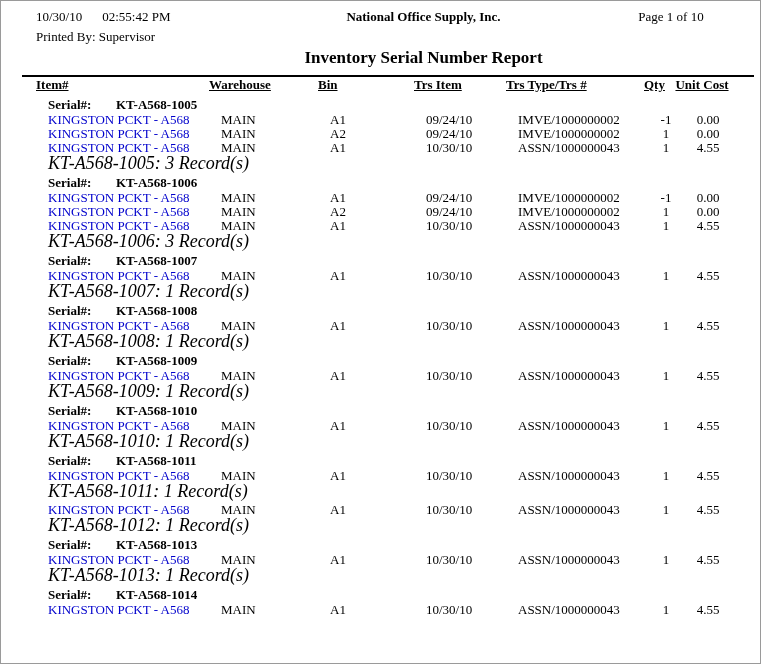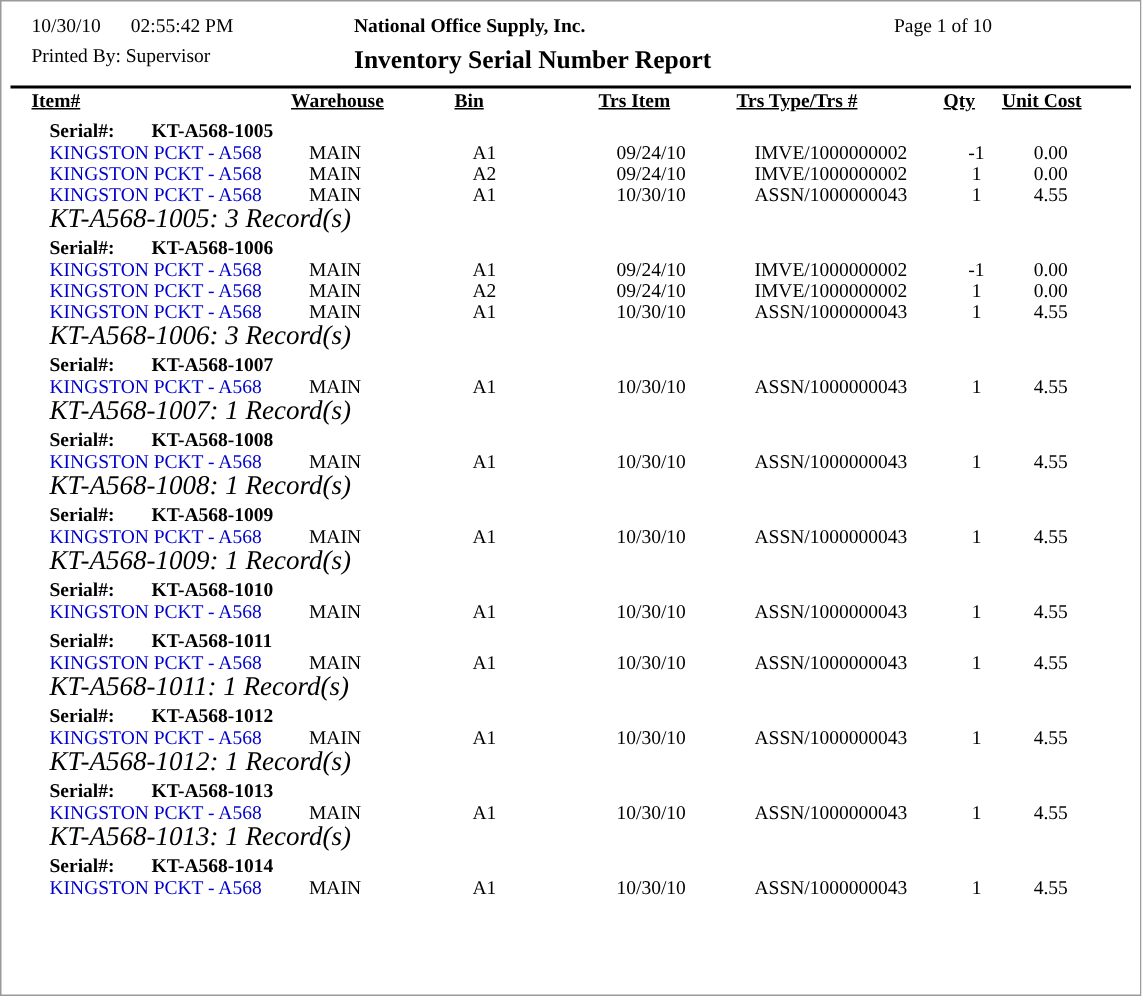--- a/index.html
+++ b/index.html
@@ -1,30 +1,30 @@
 <!DOCTYPE html>
 <html><head>
 <meta charset="utf-8">
 <style>
   * { box-sizing: border-box; margin: 0; padding: 0; }
   html, body { background: #ffffff; }
   body { font-family: "Liberation Serif", "DejaVu Serif", serif; color: #000; }
   .page {
     width: 761px; height: 664px; background: #fff;
-    border: 1px solid #9a9a9a; overflow: hidden; position: relative;
+    border: 1px solid #9a9a9a; overflow: hidden; position: relative; padding-left: 15px;
   }
   
   .hdr { display: flex; padding: 8px 14px 0 20px; font-size: 13px; }
   .h-left { width: 215px; }
   .h-left .line1 { height: 20px; }
   .h-left .date { display: inline-block; margin-right: 20px; }
-  .h-center { flex: 1; text-align: left; }
+  .h-center { flex: 1; text-align: center; }
   .h-company { font-weight: bold; height: 20px; }
-  .h-title { font-weight: bold; font-size: 17px; margin-top: 1px; white-space: nowrap; }
-  .h-right { width: 150px; text-align: left; }
+  .h-title { font-weight: bold; font-size: 17px; margin-top: 19px; white-space: nowrap; }
+  .h-right { width: 150px; text-align: center; }
   .rule { border: none; border-top: 2px solid #000; margin: 7px 6px 0 6px; }
 
   
   .cols, .row {
     display: grid;
     grid-template-columns: 173px 109px 96px 92px 138px 20px 1fr;
     padding: 0 20px;
     font-size: 13px;
   }
   .cols { font-weight: bold; }
@@ -176,36 +176,36 @@
         <div class="serial-line"><span class="serial-label">Serial#:</span><span>KT-A568-1010</span></div>
         <div class="row">
           <span class="item-link">KINGSTON PCKT - A568</span>
           <span>MAIN</span>
           <span>A1</span>
           <span>10/30/10</span>
           <span>ASSN/1000000043</span>
           <span class="num">1</span>
           <span class="num">4.55</span>
         </div>
+        <div class="summary">KT-A568-1010: 1 Record(s)</div>
       </div>
       <div class="group">
         <div class="serial-line"><span class="serial-label">Serial#:</span><span>KT-A568-1011</span></div>
         <div class="row">
           <span class="item-link">KINGSTON PCKT - A568</span>
           <span>MAIN</span>
           <span>A1</span>
           <span>10/30/10</span>
           <span>ASSN/1000000043</span>
           <span class="num">1</span>
           <span class="num">4.55</span>
         </div>
         <div class="summary">KT-A568-1011: 1 Record(s)</div>
       </div>
       <div class="group">
-        <div class="serial-line"><span class="serial-label">Serial#:</span><span>KT-A568-1012</span></div>
         <div class="row">
           <span class="item-link">KINGSTON PCKT - A568</span>
           <span>MAIN</span>
           <span>A1</span>
           <span>10/30/10</span>
           <span>ASSN/1000000043</span>
           <span class="num">1</span>
           <span class="num">4.55</span>
         </div>
         <div class="summary">KT-A568-1012: 1 Record(s)</div>

